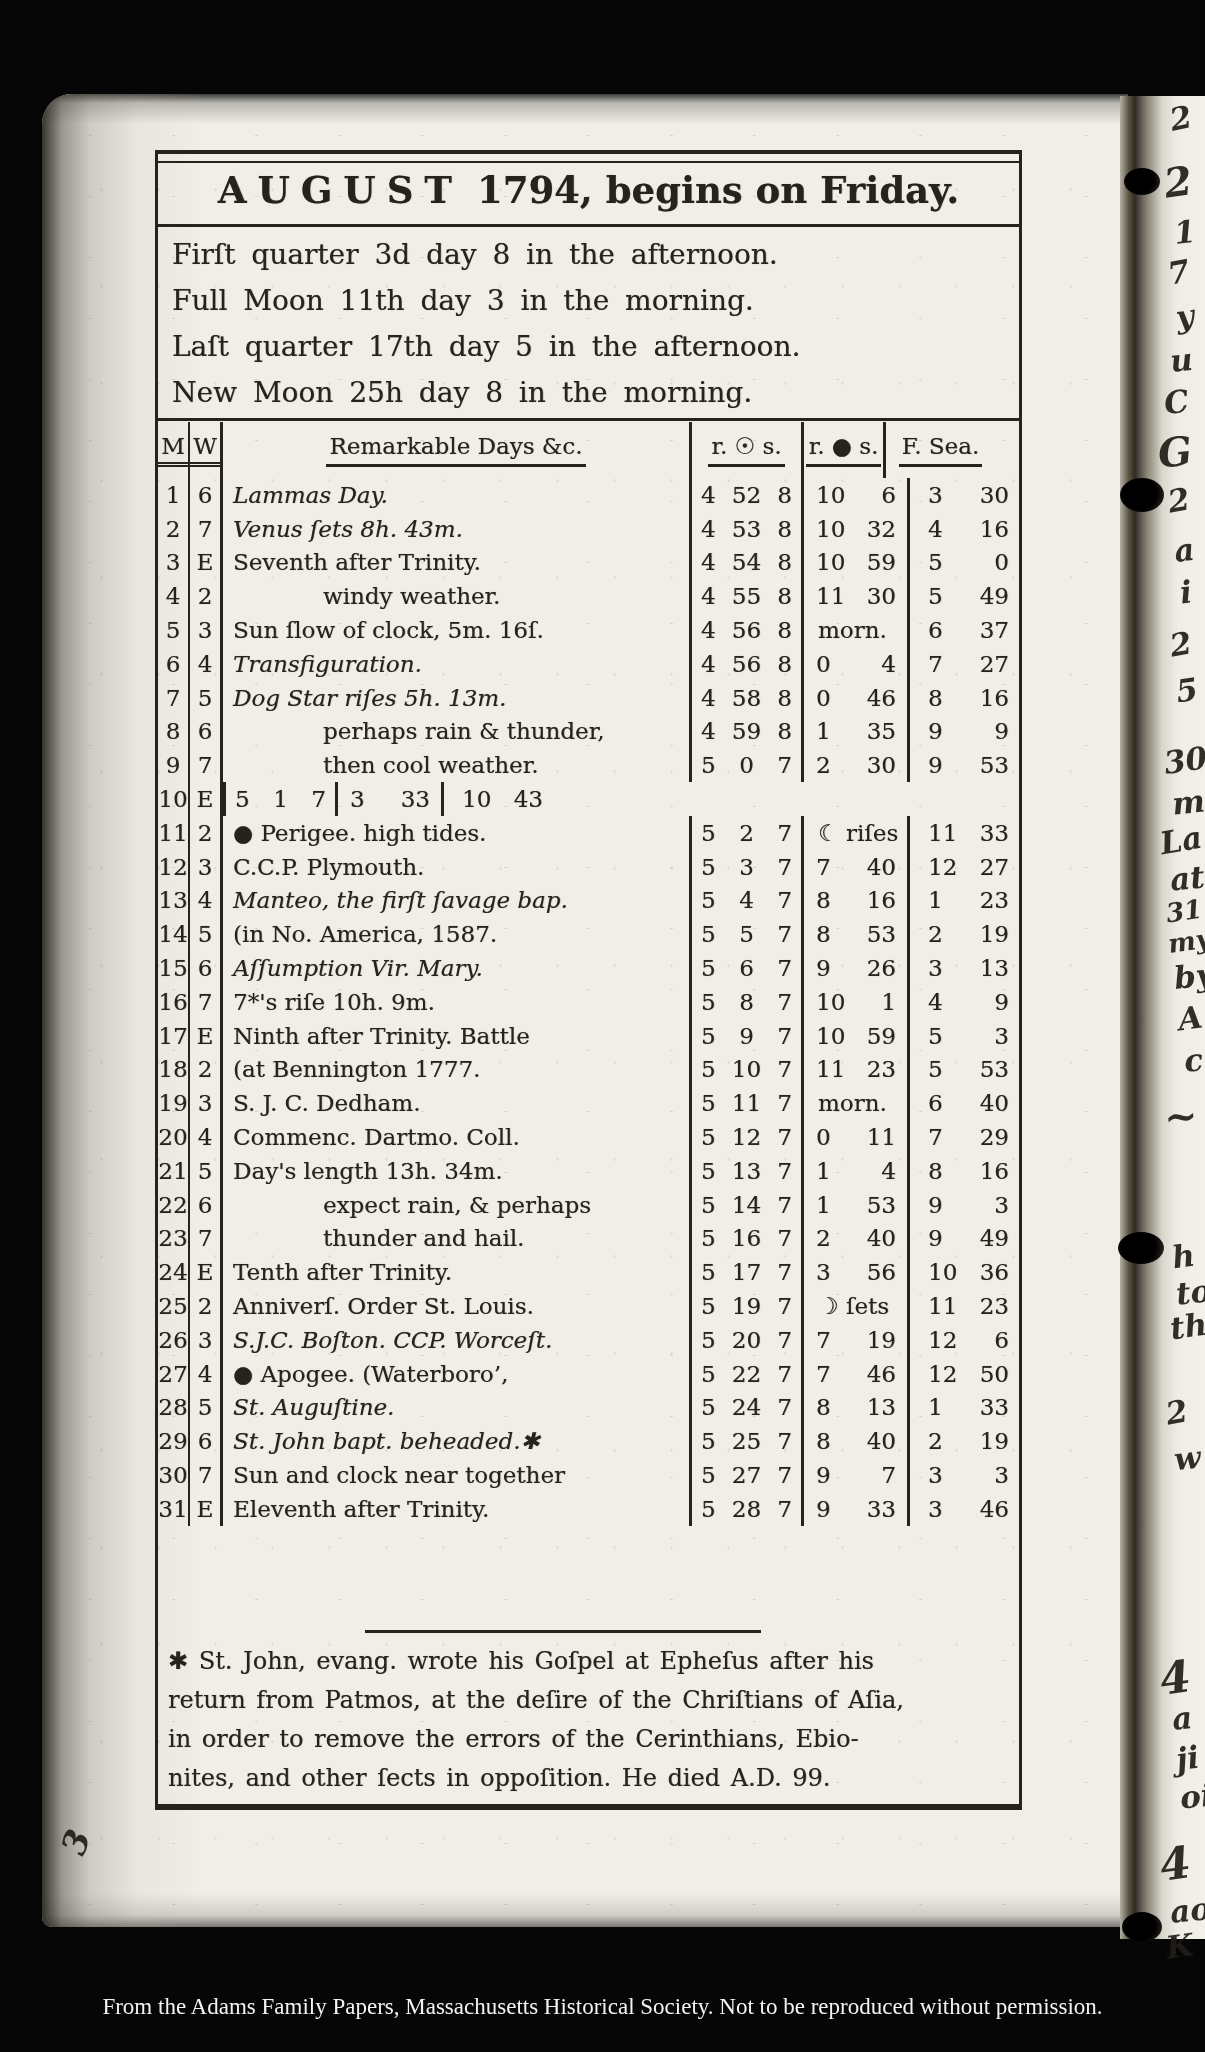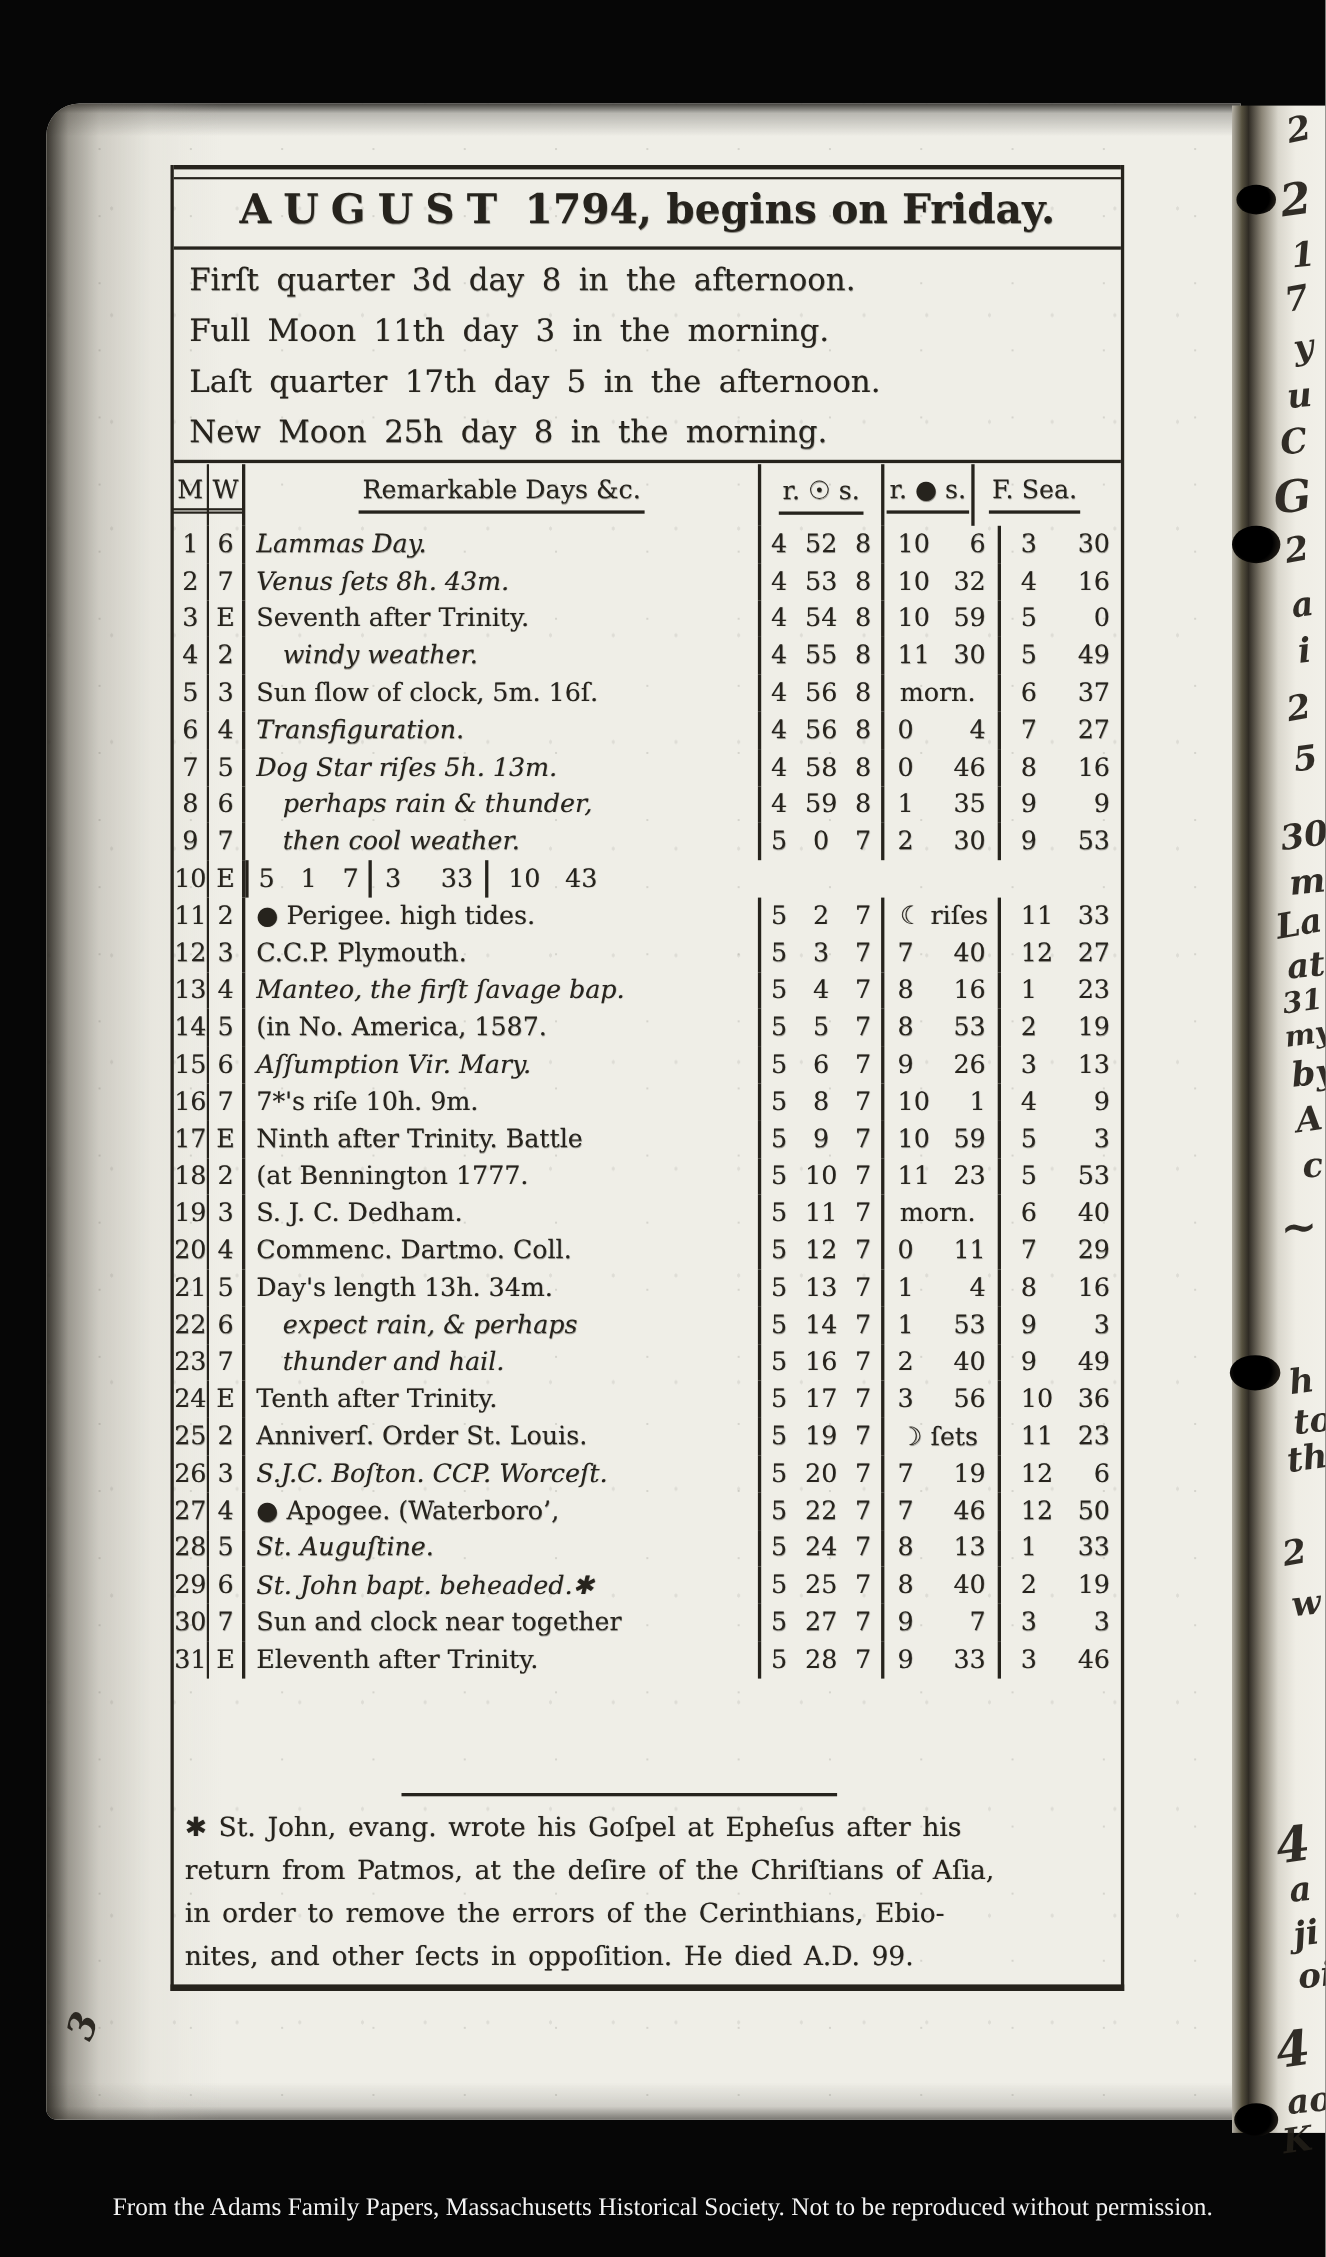--- a/index.html
+++ b/index.html
@@ -68,21 +68,21 @@
   .hu{border-bottom:3px solid #26231d;padding:0 3px 5px 3px;white-space:nowrap;}
   .hu2{border-bottom:5px double #26231d;padding:0 4px 3px 4px;}
   
   .rows{position:absolute;top:328px;left:0;right:0;height:1048px;display:flex;flex-direction:column;}
   .row{height:33.8px;display:flex;align-items:center;font-size:23px;flex:0 0 auto;}
   .c-m{width:30px;text-align:center;box-sizing:border-box;}
   .c-w{width:35px;text-align:center;border-left:2px solid #26231d;border-right:3px solid #26231d;box-sizing:border-box;height:100%;display:flex;align-items:center;justify-content:center;}
   .c-r{width:466px;padding-left:10px;box-sizing:border-box;white-space:nowrap;overflow:hidden;}
   .c-r.it{font-style:italic;}
   .c-r.ind{}
-  .c-r.it-ind{font-style:italic;padding-left:34px;}
+  .c-r.it-ind{padding-left:100px;}
   .c-sun{width:112px;border-left:3px solid #26231d;box-sizing:border-box;height:100%;display:flex;align-items:center;justify-content:space-between;padding:0 9px;}
   .c-moon{width:106px;border-left:3px solid #26231d;box-sizing:border-box;height:100%;display:flex;align-items:center;justify-content:space-between;padding:0 11px 0 12px;}
   .c-sea{width:112px;border-left:3px solid #26231d;box-sizing:border-box;height:100%;display:flex;align-items:center;justify-content:space-between;padding:0 10px 0 18px;}
   .moon-text{white-space:nowrap;padding-left:2px;}
   
   .footnote{position:absolute;top:1492px;left:10px;right:8px;font-size:24px;}
   .fn-line{height:39px;line-height:39px;white-space:nowrap;word-spacing:3px;}
   
   .frag{
     position:absolute;font-family:"DejaVu Serif",serif;font-style:italic;font-weight:bold;

